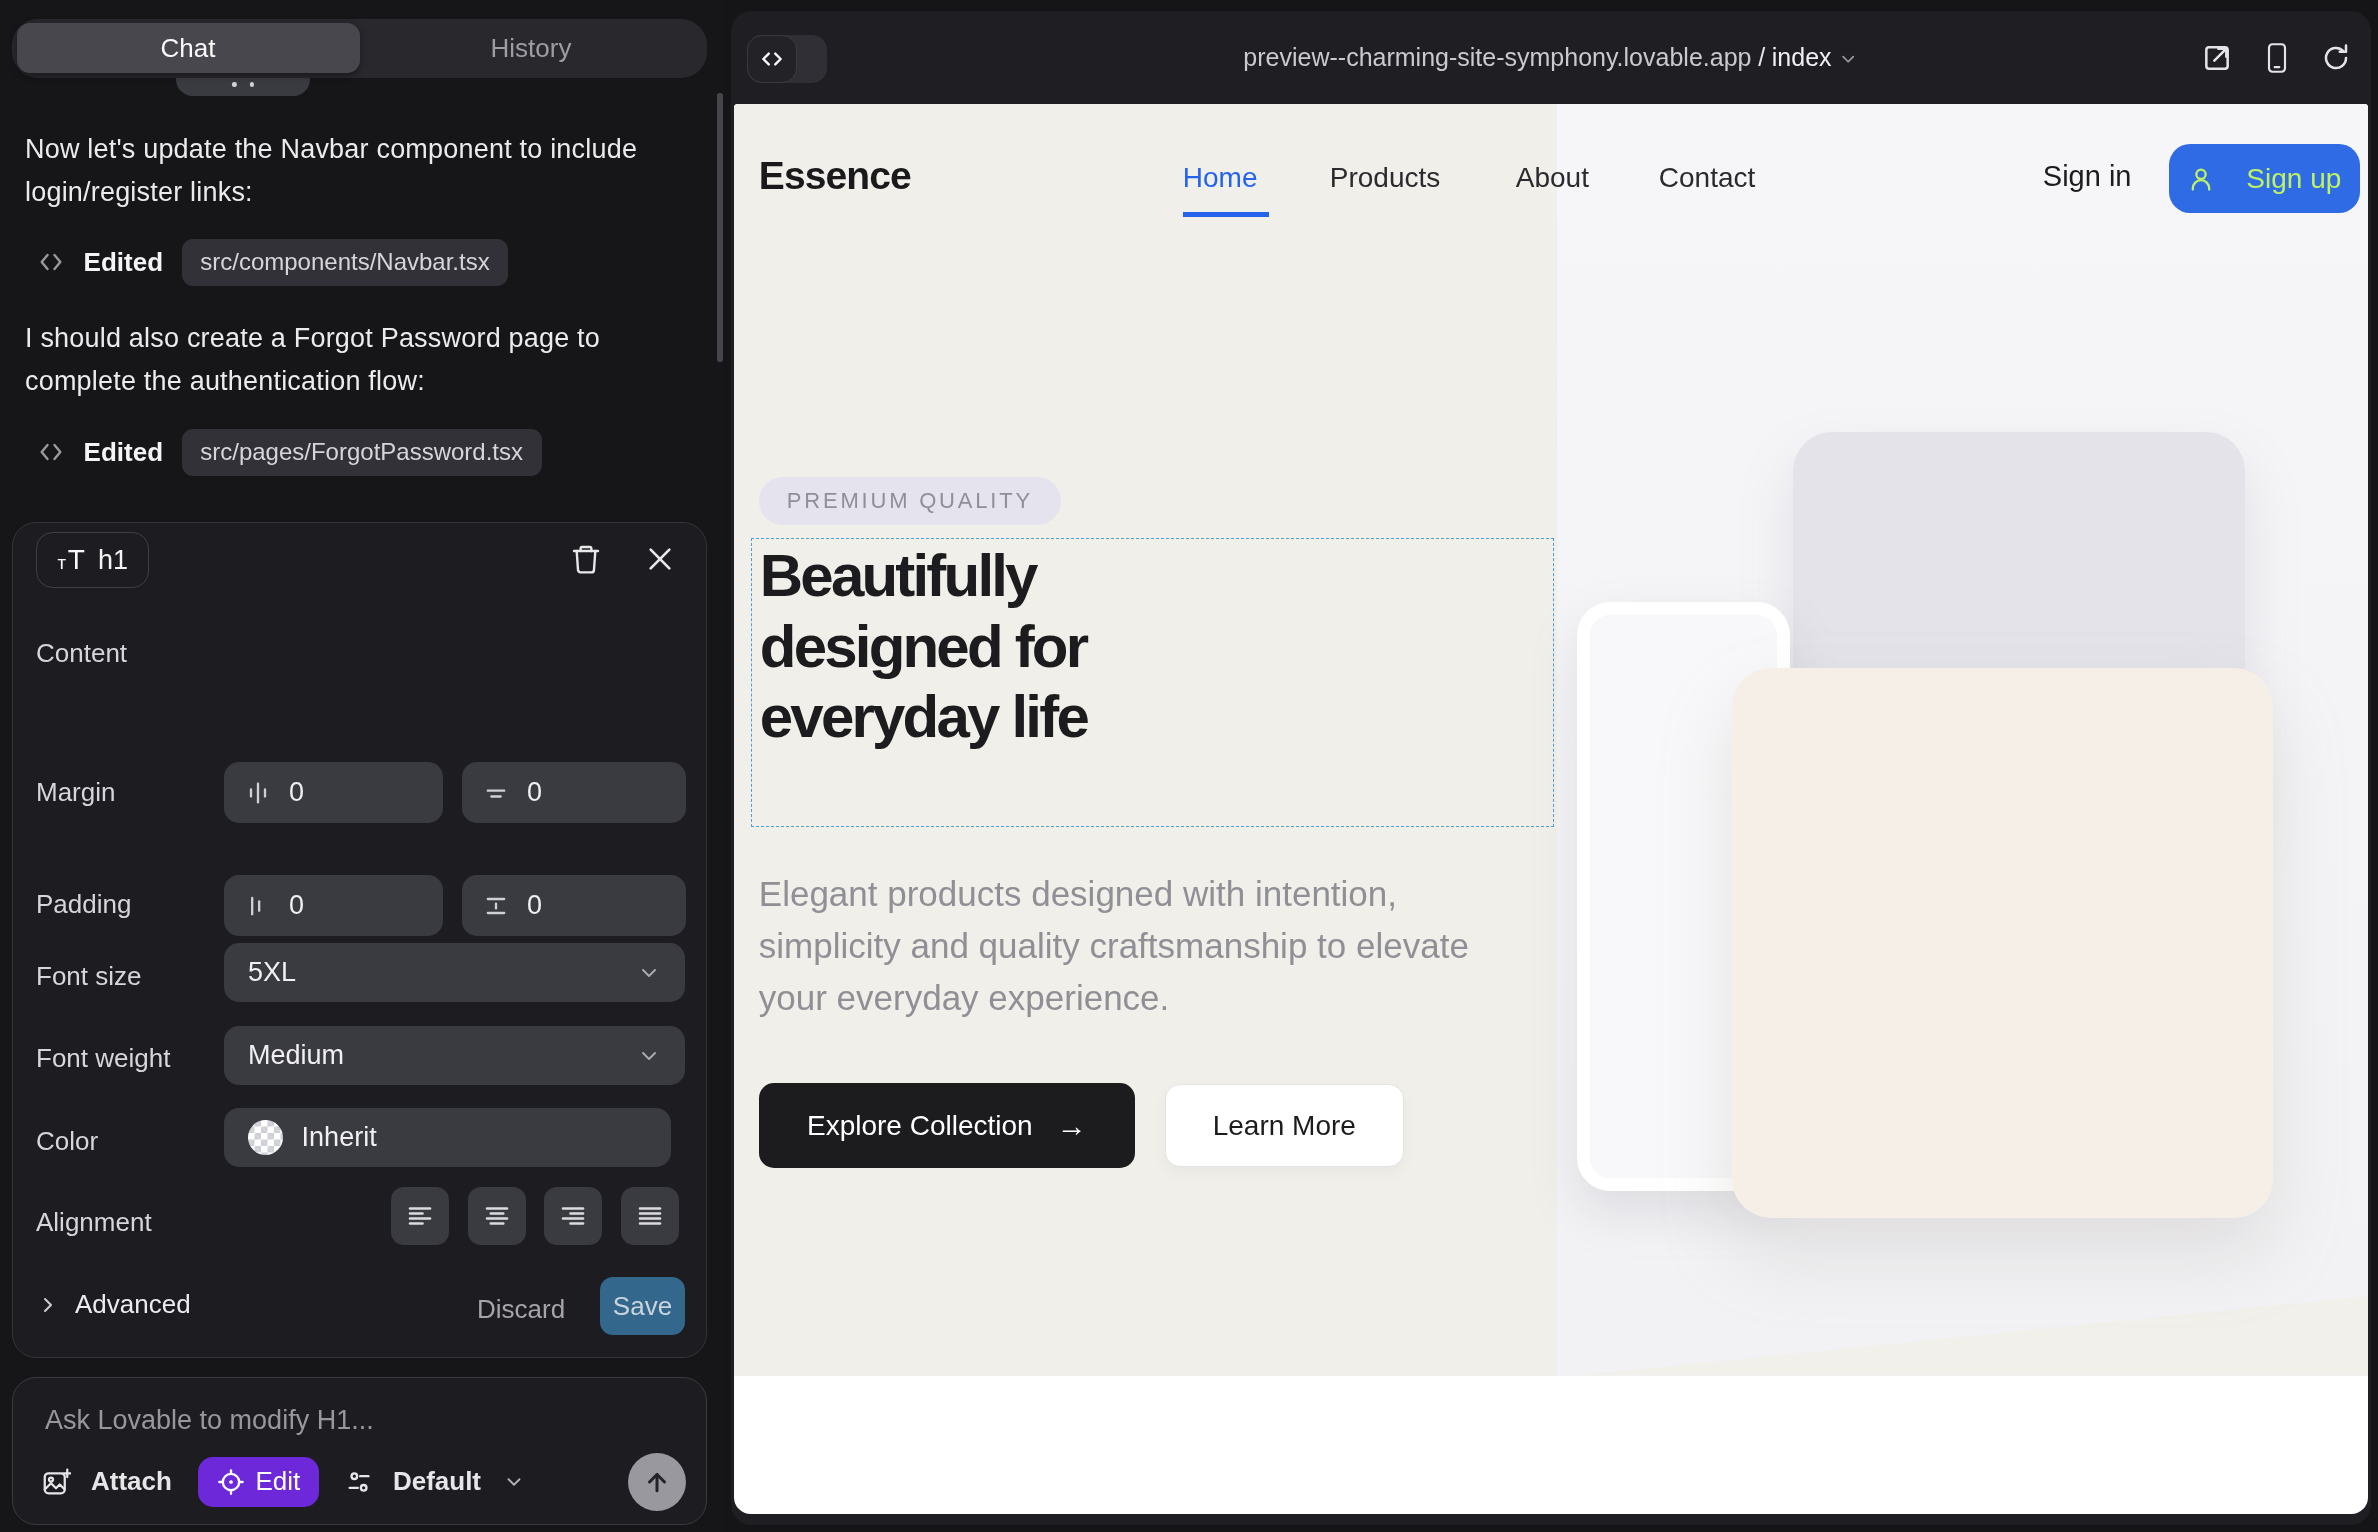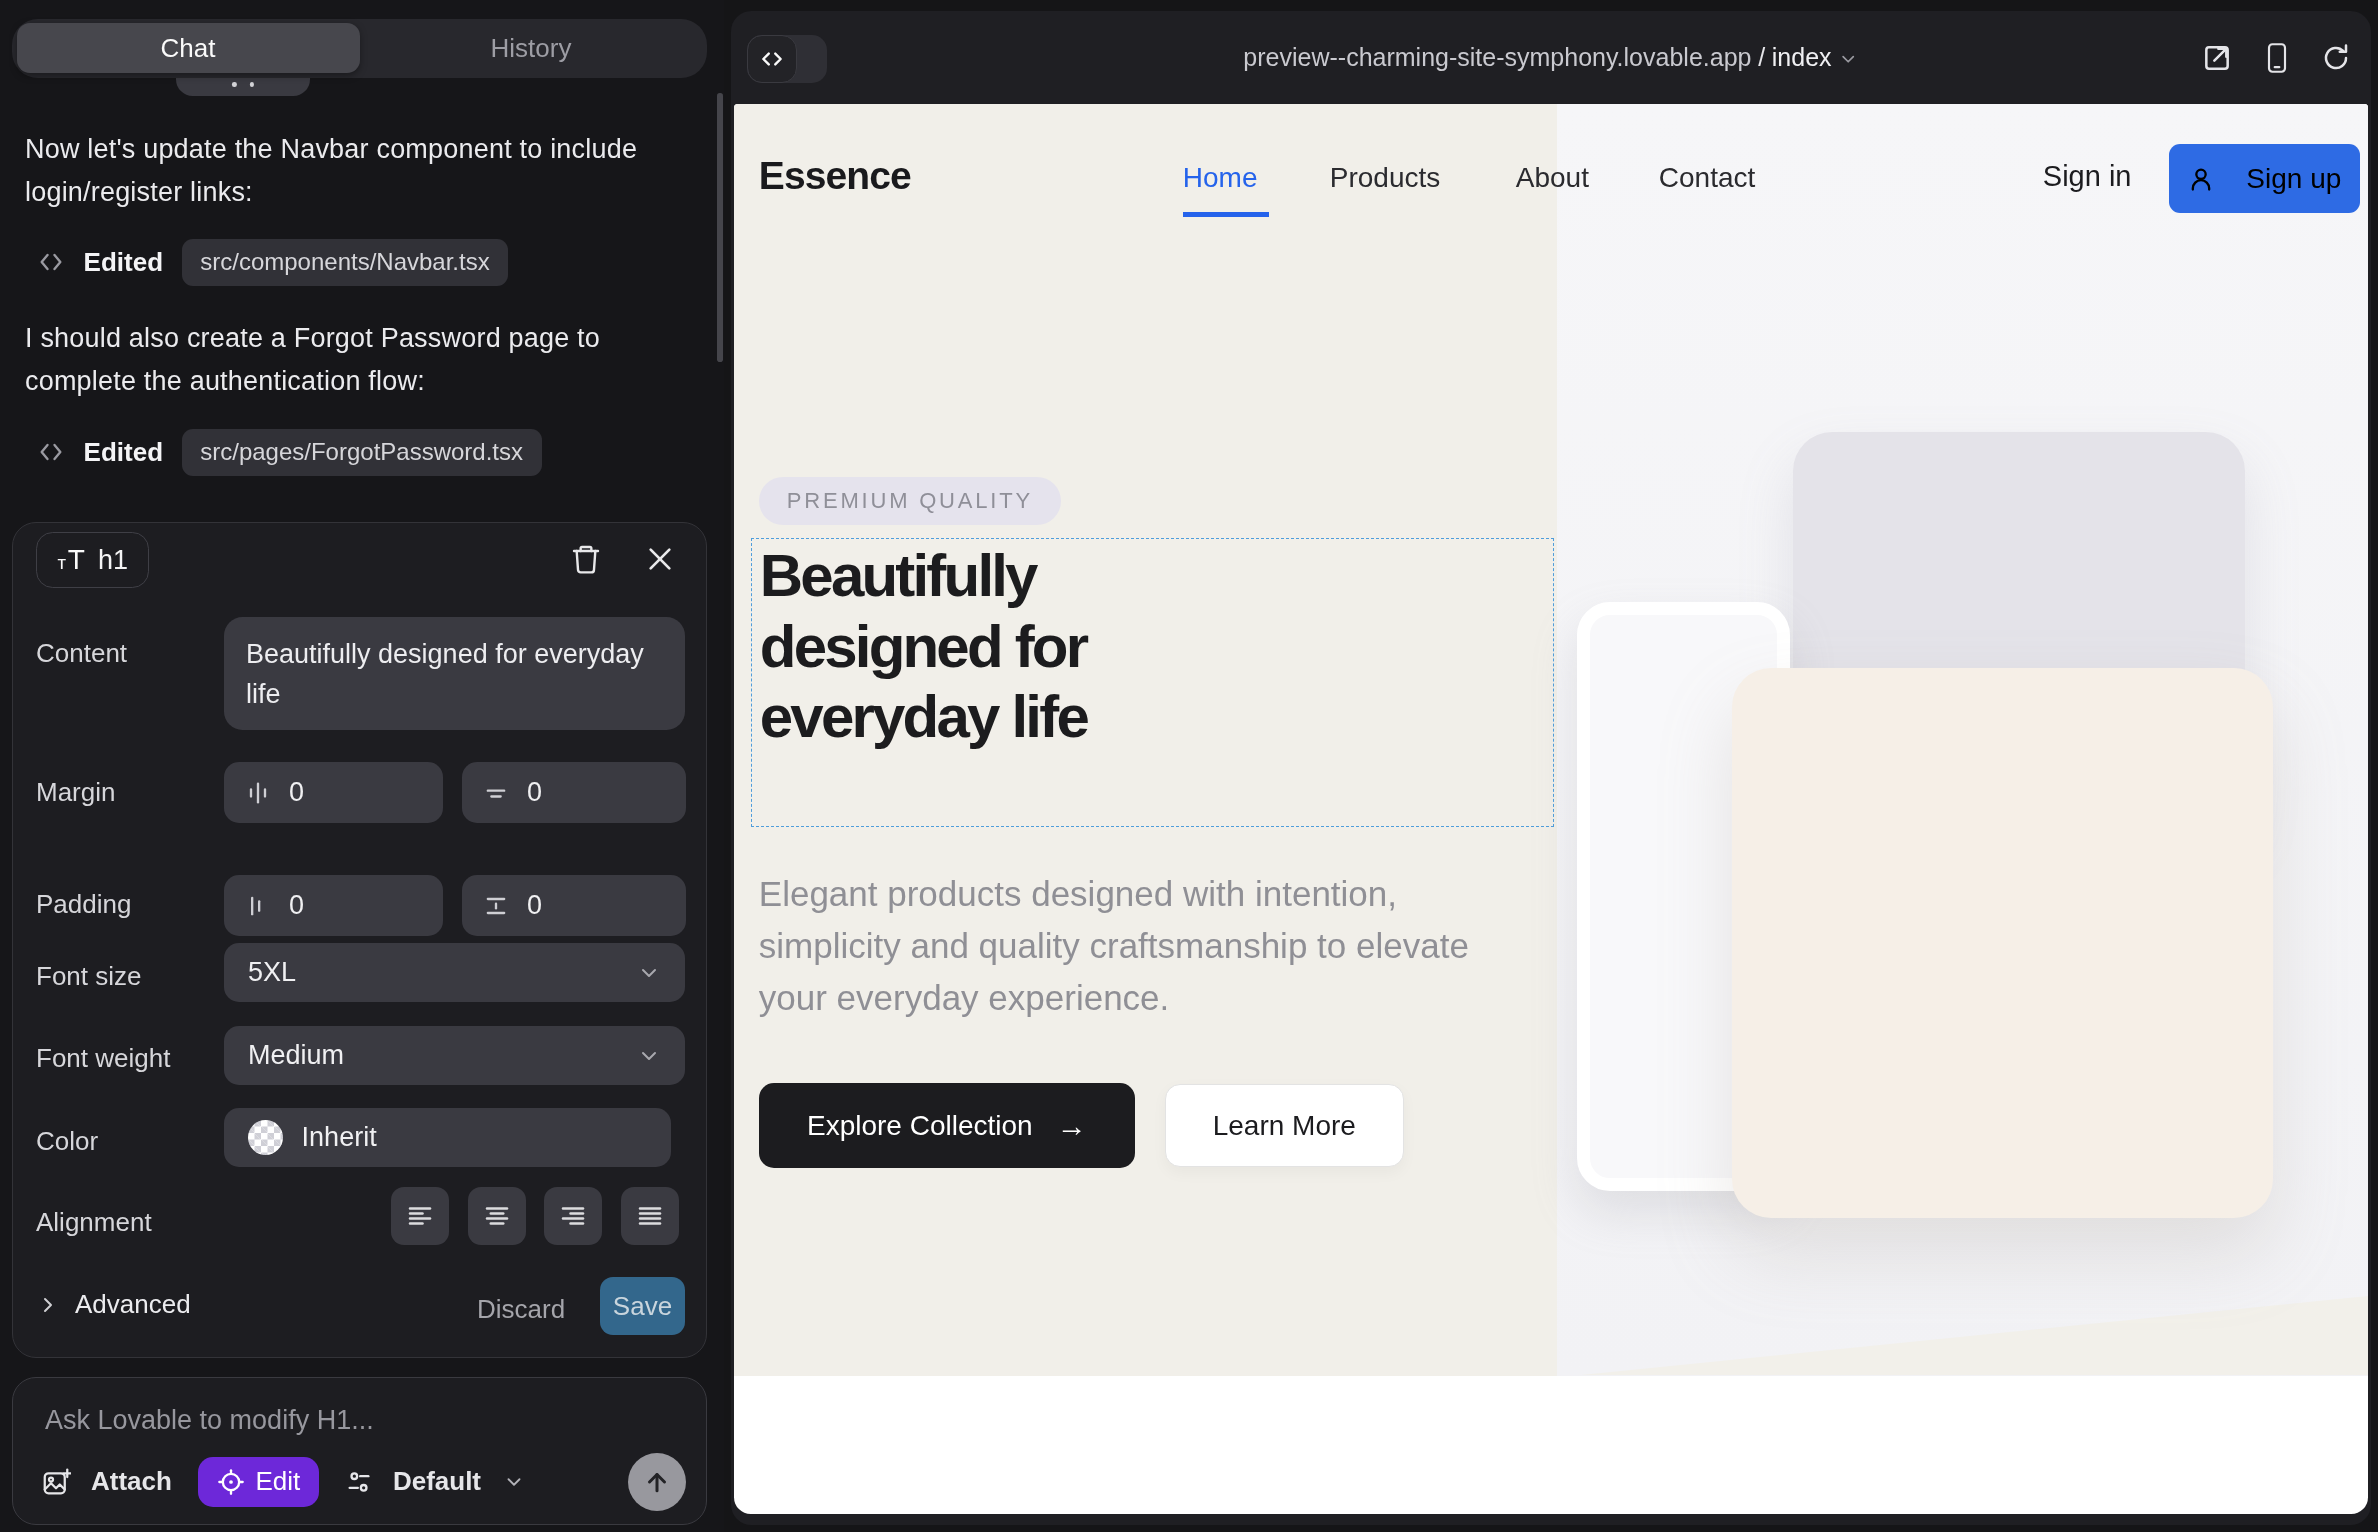--- a/index.html
+++ b/index.html
@@ -92,22 +92,22 @@
   .hero-right{position:absolute;left:823px;top:0;width:812px;height:1272px;
     background:linear-gradient(180deg,#f6f6f8 0%,#f2f2f5 100%);}
   .hero-wedge{position:absolute;left:823px;top:1186px;width:812px;height:85px;background:#f2f0ea;
     clip-path:polygon(3% 100%,100% 7%,100% 100%,0 100%);}
   .brand{position:absolute;left:25px;top:50px;font-size:39px;font-weight:bold;color:#1a1a1d;letter-spacing:-0.9px;}
   .nav-link{position:absolute;top:58px;font-size:28px;color:#2b2b2f;}
   .nav-home{left:449px;color:#2563eb;}
   .nav-underline{position:absolute;left:449px;top:108px;width:86px;height:4.6px;background:#2563eb;}
   .nav-products{left:596px;} .nav-about{left:782px;} .nav-contact{left:925px;}
   .signin{position:absolute;left:1309px;top:56px;font-size:29px;color:#1c1c1f;}
-  .signup-btn{position:absolute;left:1435px;top:40px;width:191px;height:69px;background:#2e6be4;border-radius:11px;
-    display:flex;align-items:center;justify-content:center;gap:31px;color:#000000;font-size:28px;}
+  .signup-btn{position:absolute;left:1435px;top:40px;width:191px;height:69px;background:#2e6be4;border-radius:21px;
+    display:flex;align-items:center;justify-content:center;gap:31px;color:#bef264;font-size:28px;}
   .quality-badge{position:absolute;left:25px;top:373px;height:48px;background:#e5e3ed;border-radius:927px;
     display:inline-flex;align-items:center;padding:0 28px;font-size:22px;letter-spacing:2.8px;color:#8f8f98;}
   .sel-box{position:absolute;left:17.6px;top:434px;width:803px;height:289px;border:1.9px dashed #4f9ddb;box-sizing:border-box;}
   .hero-h1{position:absolute;left:7.4px;top:1.9px;font-size:60px;line-height:1.18;font-weight:600;color:#1c1c1e;
     letter-spacing:-2.8px;}
   .hero-h1 span{display:block;}
   .hero-para{position:absolute;left:25px;top:764px;width:751px;font-size:35px;line-height:1.48;color:#8f8f95;}
   .cta-primary{position:absolute;left:25px;top:979px;width:376px;height:85px;background:#1c1c1f;border-radius:15px;
     display:flex;align-items:center;justify-content:center;gap:24px;color:#fff;font-size:28px;}
   .cta-primary .arrow{font-size:30px;line-height:1;}
@@ -183,21 +183,20 @@
         </svg>
     </span>
     <span class="icon-btn close-btn">
       <svg width="32" height="32" viewBox="0 0 24 24" fill="none" stroke="currentColor" stroke-width="2" stroke-linecap="round">
           <line x1="5" y1="5" x2="19" y2="19"></line>
           <line x1="19" y1="5" x2="5" y2="19"></line>
         </svg>
     </span>
 
     <div class="fld-label" style="top:115px;">Content</div>
-    <div class="content-area">Beautifully designed for everyday life</div>
 
     <div class="fld-label" style="top:254px;">Margin</div>
     <div class="inp" style="left:211px;top:239px;width:219px;">
       <span class="ic">
         <svg width="28" height="28" viewBox="0 0 24 24" fill="none" stroke="currentColor" stroke-width="2" stroke-linecap="round">
             <line x1="12" y1="4" x2="12" y2="20"></line>
             <line x1="6" y1="9" x2="6" y2="15"></line>
             <line x1="18" y1="9" x2="18" y2="15"></line>
           </svg>
       </span>

